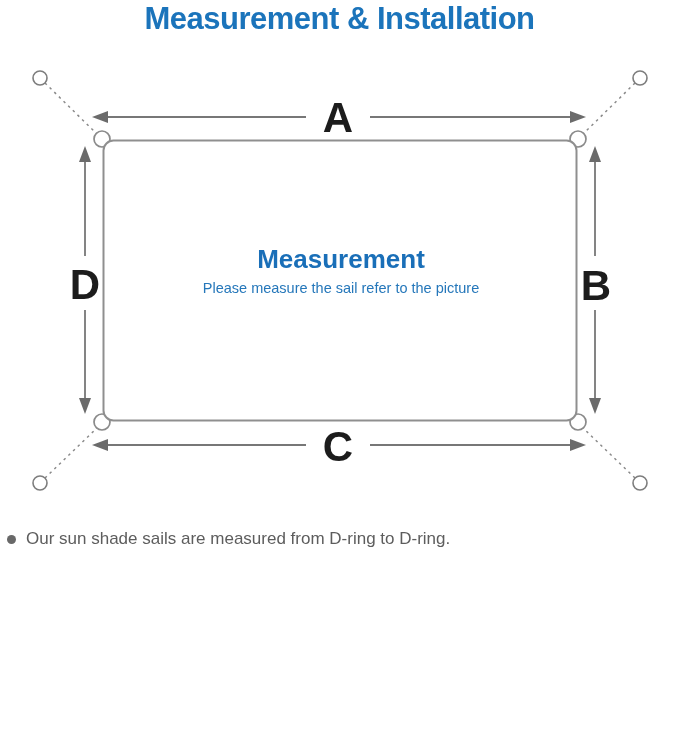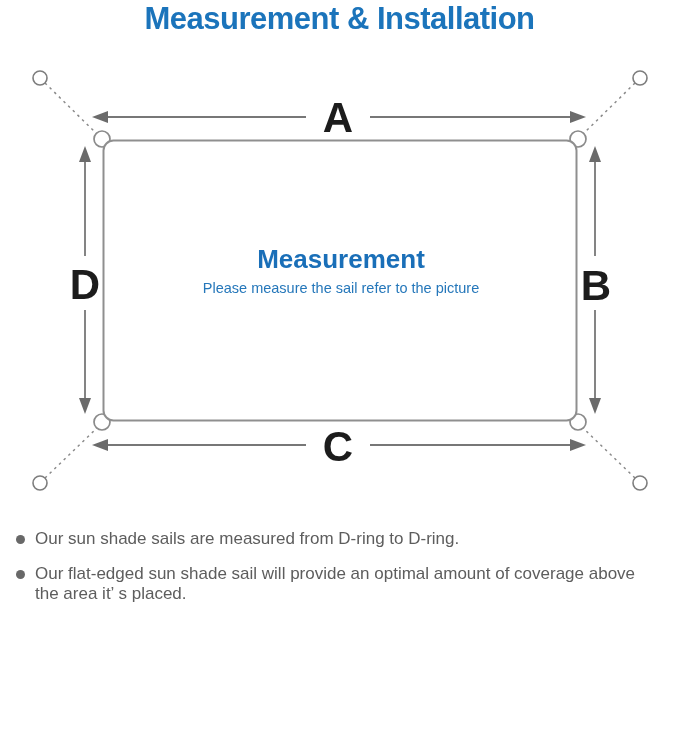--- a/index.html
+++ b/index.html
@@ -17,21 +17,20 @@
     color:#1b74bb;
   }
   .diagram-svg{position:absolute;top:0;left:0;}
   .notes{
     position:absolute;top:529px;left:0;width:679px;
     list-style:none;margin:0;padding:0;
   }
   .note-item{
     display:flex;align-items:flex-start;
     margin:0 0 15px 0;
-    padding-left:9px;
   }
   .note-dot{
     flex:none;width:9px;height:9px;border-radius:50%;
     background:#686868;margin:6px 10px 0 7px;
   }
   .note-text{
     flex:1;
     font-size:17px;line-height:20px;color:#5d5d5d;
     white-space:pre-line;
   }
@@ -108,20 +107,15 @@
 
     <text class="svg-center-title" x="341" y="268" text-anchor="middle">Measurement</text>
     <text class="svg-center-sub" x="341" y="293" text-anchor="middle">Please measure the sail refer to the picture</text>
   </svg>
 
   <ul class="notes">
     <li class="note-item">
       <span class="note-dot"></span>
       <span class="note-text">Our sun shade sails are measured from D-ring to D-ring.</span>
     </li>
-    <li class="note-item">
-      <span class="note-dot"></span>
-      <span class="note-text">Our flat-edged sun shade sail will provide an optimal amount of coverage above
-the area it’ s placed.</span>
-    </li>
   </ul>
 
 </div>
 
 </body></html>

